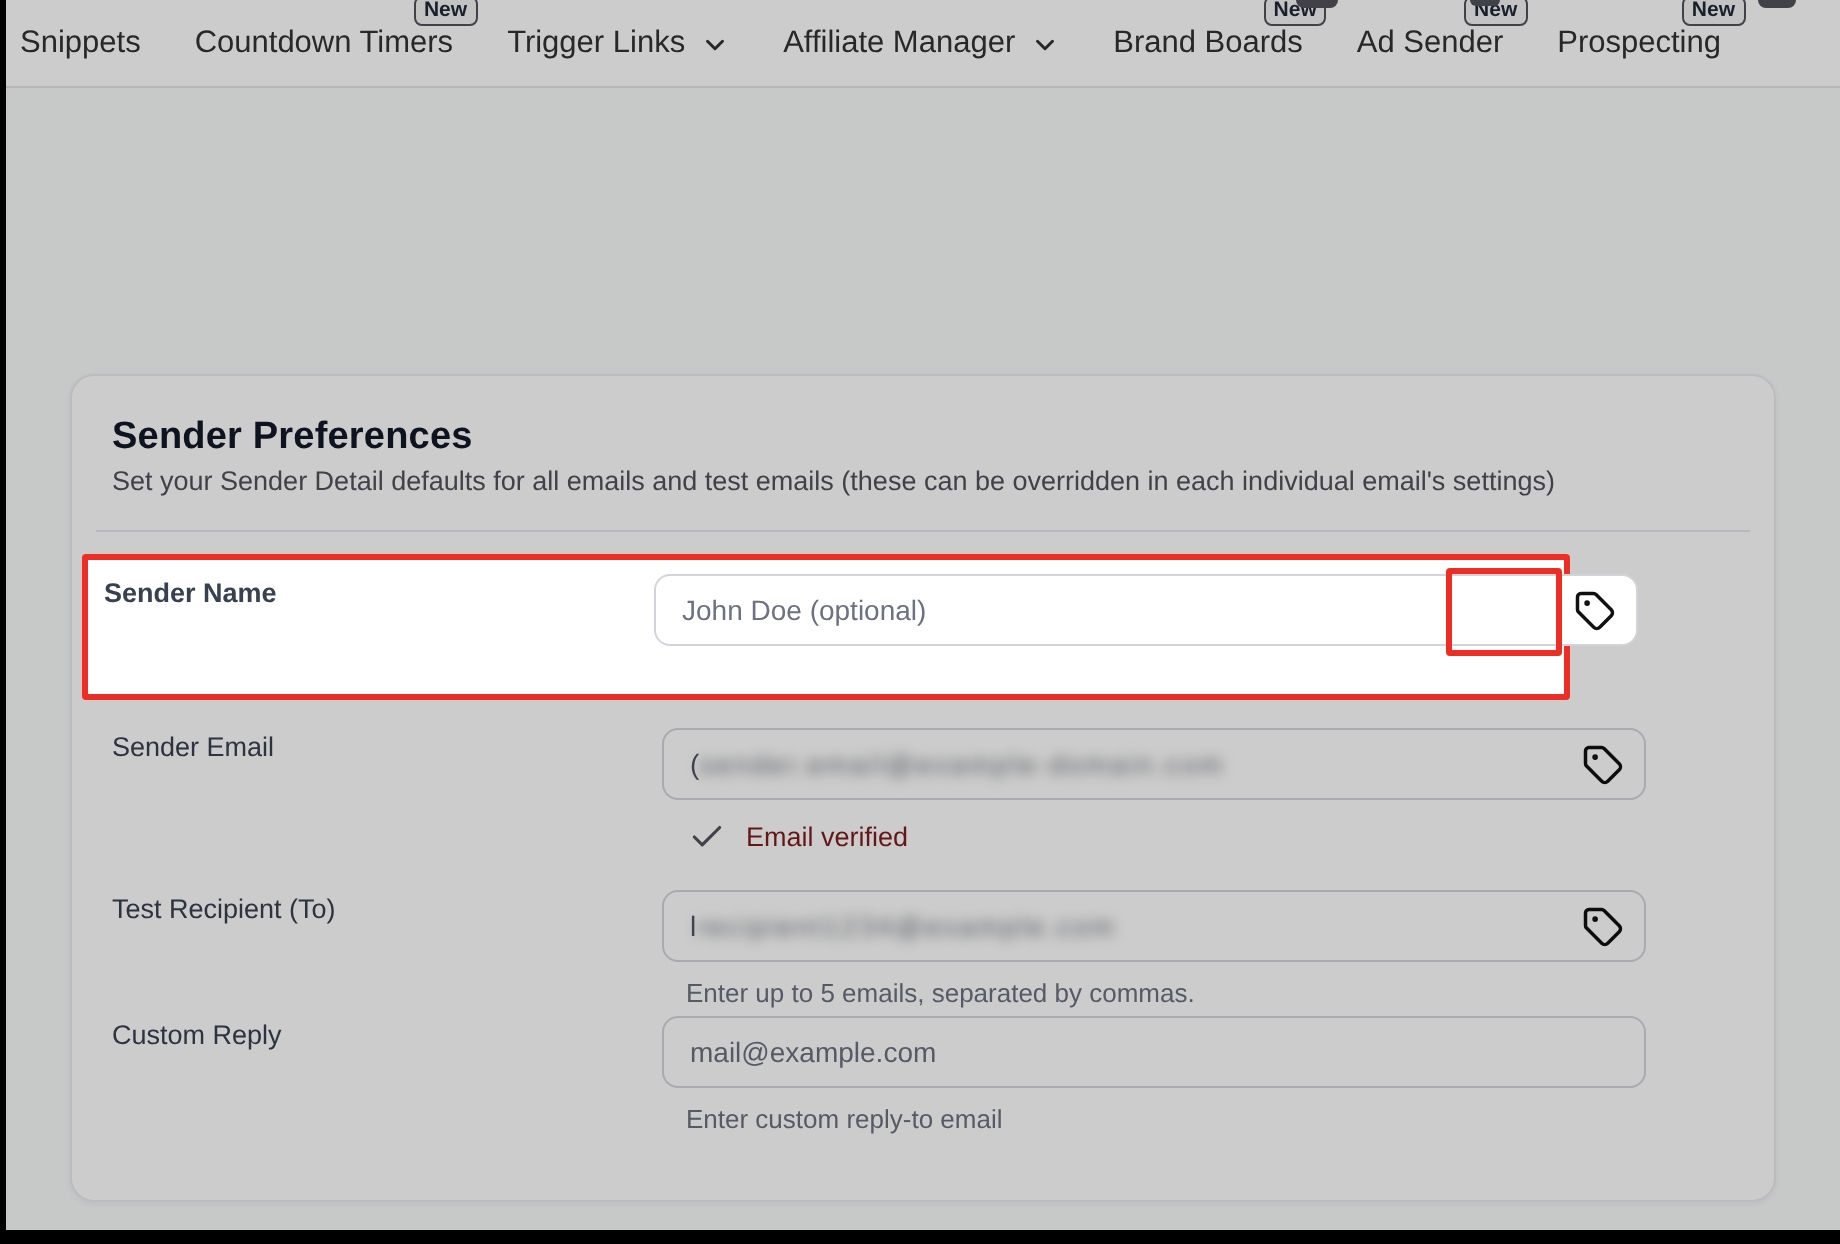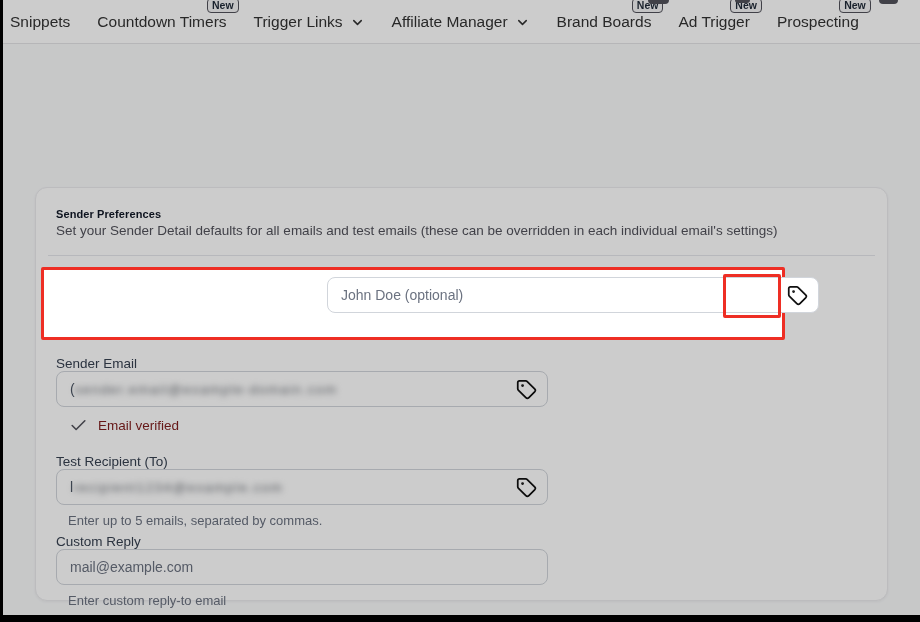--- a/index.html
+++ b/index.html
@@ -17,26 +17,26 @@
            background:#f4f4f5; border:1.5px solid #52525b; border-radius:4px; padding:0px 4px; line-height:13px; }
   .chevron { width:15px; height:15px; display:inline-block; margin-top:2px; }
 
   
   .arc { position:absolute; top:0; height:4px; background:#52525b; border-radius:0 0 9px 9px; }
 
   
   .card { position:absolute; left:32px; top:187px; width:853px; height:414px;
           background:#ffffff; border:1px solid #ebebee; border-radius:12px;
           box-shadow:0 1px 3px rgba(0,0,0,0.05); padding:20px 20px 0 20px; }
-  .card-title { font-size:11px; font-weight:700; color:#111827; letter-spacing:.1px; }
+  .card-title { font-size:19px; font-weight:700; color:#111827; letter-spacing:.1px; }
   .card-desc  { margin-top:3px; font-size:13.5px; color:#52525b; }
   .divider { border:none; border-top:1px solid #e5e7eb; margin:17px -8px 0 -8px; }
 
   
-  .row { display:flex; align-items:flex-start;flex-direction:column; }
+  .row { display:flex; align-items:flex-start; }
   .row-label-col { width:275px; padding-top:2px; }
   .row-label { font-size:13.5px; font-weight:500; color:#374151; }
   .row-label.strong { font-weight:600; }
   .row-sublabel { font-size:13.5px; color:#374151; margin-top:4px; }
   .field-col { width:448px; }
   .input-box { position:relative; width:492px; height:36px; background:#fff;
                border:1px solid #d1d5db; border-radius:8px; display:flex; align-items:center;
                padding:0 40px 0 13px; font-size:14px; overflow:hidden; }
   .input-box input { border:none; outline:none; background:transparent; width:100%;
                      font-size:14px; font-family:inherit; color:#374151; }
@@ -92,40 +92,41 @@
         <svg viewBox="0 0 24 24" fill="none" stroke="currentColor" stroke-width="2.4" stroke-linecap="round" stroke-linejoin="round">
             <path d="m6 9 6 6 6-6"></path>
           </svg>
       </span>
     </div>
     <div class="nav-item">
       <span>Brand Boards</span>
       <span class="badge">New</span>
     </div>
     <div class="nav-item">
-      <span>Ad Trigger</span>
+      <span>Ad Sender</span>
       <span class="badge">New</span>
     </div>
     <div class="nav-item">
       <span>Prospecting</span>
       <span class="badge">New</span>
     </div>
   </nav>
 
   <div class="arc" style="left:645px; width:21px;"></div>
   <div class="arc" style="left:732px; width:15px; height:3px;"></div>
   <div class="arc" style="left:876px; width:19px;"></div>
 
   <section class="card">
     <h2 class="card-title">Sender Preferences</h2>
     <p class="card-desc">Set your Sender Detail defaults for all emails and test emails (these can be overridden in each individual email's settings)</p>
     <hr class="divider">
 
     <div class="highlight-row">
       <div class="row-label-col">
+        <div class="row-label strong">Sender Name</div>
       </div>
       <div class="field-col">
         <div class="input-box">
           <input type="text" placeholder="John Doe (optional)" style="">
           <span class="tag-btn">
             <svg viewBox="0 0 24 24" fill="none" stroke="currentColor" stroke-width="2" stroke-linecap="round" stroke-linejoin="round">
                 <path d="M12.586 2.586A2 2 0 0 0 11.172 2H4a2 2 0 0 0-2 2v7.172a2 2 0 0 0 .586 1.414l8.704 8.704a2.426 2.426 0 0 0 3.42 0l6.58-6.58a2.426 2.426 0 0 0 0-3.42z"></path>
                 <circle cx="7.5" cy="7.5" r=".6" fill="currentColor"></circle>
               </svg>
           </span>

